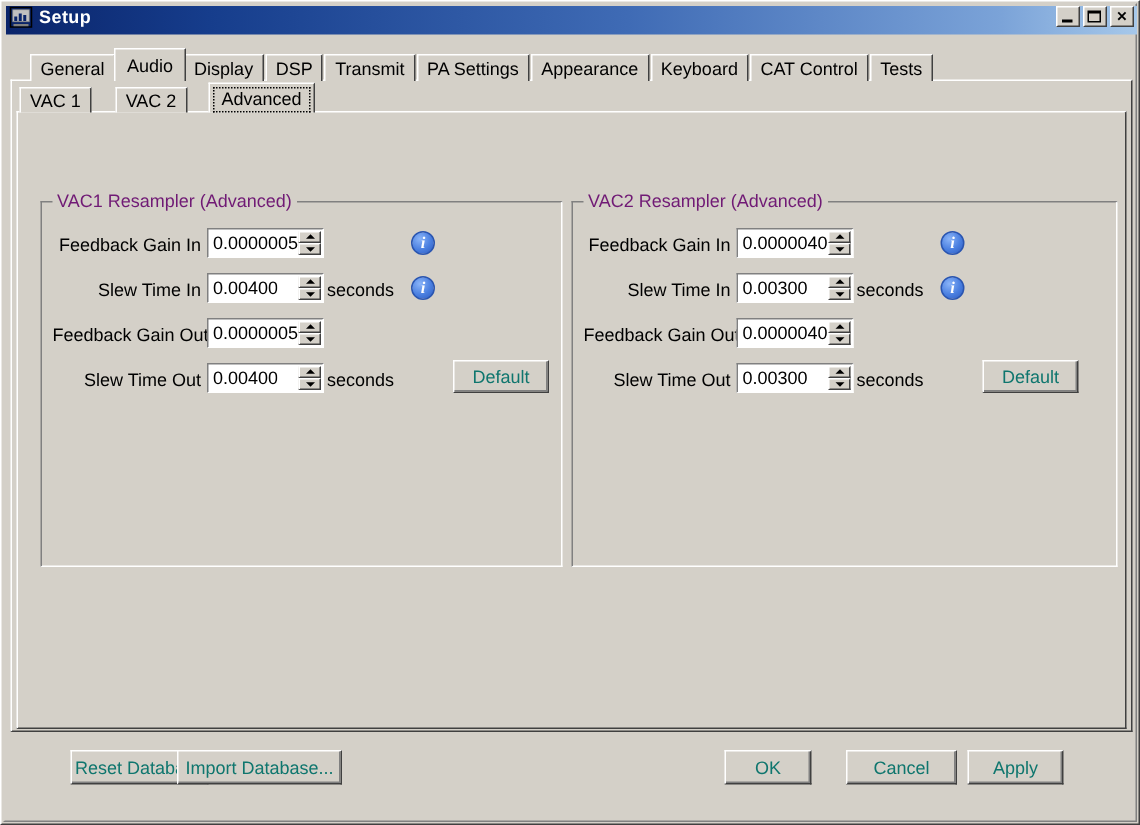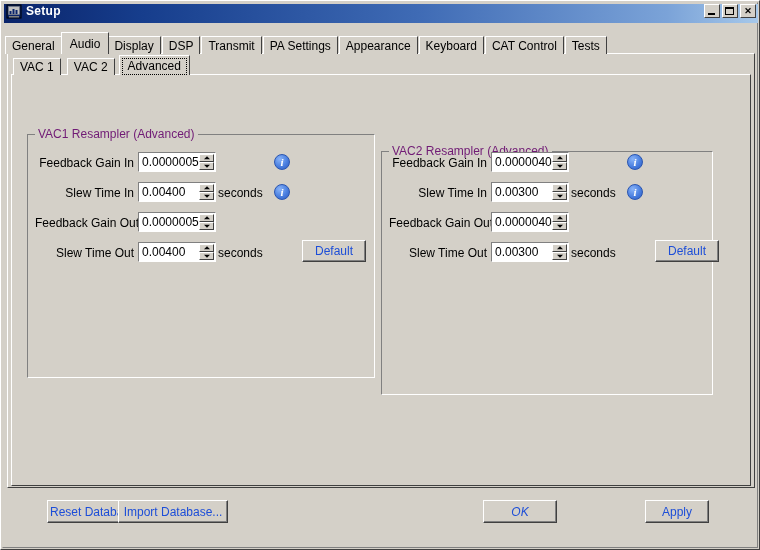--- a/index.html
+++ b/index.html
@@ -82,21 +82,21 @@
     text-align: center;
     font-family: "Liberation Sans", sans-serif;
   }
   .glyph-min { position:absolute; left:3px; bottom:2px; width:7px; height:2px; background:#000; }
   .glyph-max { position:absolute; left:2px; top:2px; width:9px; height:8px; border:1px solid #000; border-top-width:2px; box-sizing:border-box;}
   .glyph-close { position:absolute; left:0; top:0; width:100%; height:100%; font-size:10px; line-height:12px; text-align:center; font-weight:bold; }
 
   
   .tabstrip-outer {
     position: absolute;
-    left: 4px; top: 31px;
+    left: 19px; top: 31px;
     height: 22px;
     display: flex;
     align-items: flex-end;
   }
   .tab {
     background: #d4d0c8;
     border-top: 1px solid #ffffff;
     border-left: 1px solid #ffffff;
     border-right: 1px solid #404040;
     font-size: 12px;
@@ -132,21 +132,21 @@
     border-top: 1px solid #ffffff;
     border-left: 1px solid #ffffff;
     border-right: 1px solid #404040;
     font-size: 12px;
     color: #000;
     height: 17px;
     line-height: 15px;
     padding: 1px 6px 0 6px;
     box-sizing: border-box;
     white-space: nowrap;
-    margin-right: 6px;
+    margin-right: 16px;
   }
   .tab-inner.selected {
     height: 20px;
     padding-top: 3px;
     margin: 0 -2px 0 -2px;
     padding-left: 8px;
     padding-right: 8px;
     z-index: 7;
     position: relative;
   }
@@ -302,21 +302,21 @@
 
   
   .btn {
     background: #d4d0c8;
     border-top: 1px solid #ffffff;
     border-left: 1px solid #ffffff;
     border-right: 1px solid #404040;
     border-bottom: 1px solid #404040;
     box-sizing: border-box;
     font-size: 12px;
-    color: #1d4ed8;
+    color: #0f766e;
     text-align: center;
     position: relative;
     cursor: default;
     display: flex;
     align-items: center;
     justify-content: center;
     white-space: nowrap;
   }
   .btn::after {
     content: "";
@@ -445,21 +445,21 @@
           </div>
           <div class="spin-btn">
             <span class="arr arr-dn"></span>
           </div>
         </div>
       </div>
       <div class="seconds" style="position: absolute; left: 217px; top: 245px; margin-left: 0px;">seconds</div>
       <div class="btn btn-default" style="left: 301px; top: 239px;">
         <span>Default</span>
       </div>
-      <div class="groupbox" style="left: 380px; top: 150px; width: 332px; height: 244px;">
+      <div class="groupbox" style="left: 380px; top: 133px; width: 364px; height: 244px;">
         <div class="gb-title">VAC2 Resampler (Advanced)</div>
       </div>
       <div class="row-label" style="position: absolute; left: 388px; width: 98px; top: 155px;">Feedback Gain In</div>
       <div class="spin" style="position: absolute; left: 490px; top: 151px;">
         <span class="val">0.00000400</span>
         <div class="spin-btns">
           <div class="spin-btn">
             <span class="arr arr-up"></span>
           </div>
           <div class="spin-btn">
@@ -515,20 +515,23 @@
         <span>Default</span>
       </div>
     </div>
 
   <div class="btn btn-bottom" style="left:14px; top:499px; width:92px;margin-left:32px;">
     <span>Reset Database</span>
   </div>
   <div class="btn btn-bottom" style="left:117px; top:499px; width:110px;">
     <span>Import Database...</span>
   </div>
-  <div class="btn btn-bottom" style="left:482px; top:499px; width:74px;font-style:italic;">
+  <div class="btn btn-bottom" style="left:482px; top:499px; width:58px;">
     <span>OK</span>
+  </div>
+  <div class="btn btn-bottom" style="left:563px; top:499px; width:74px;">
+    <span>Cancel</span>
   </div>
   <div class="btn btn-bottom" style="left:644px; top:499px; width:64px;">
     <span>Apply</span>
   </div>
 
 </div>
 
 </body></html>

